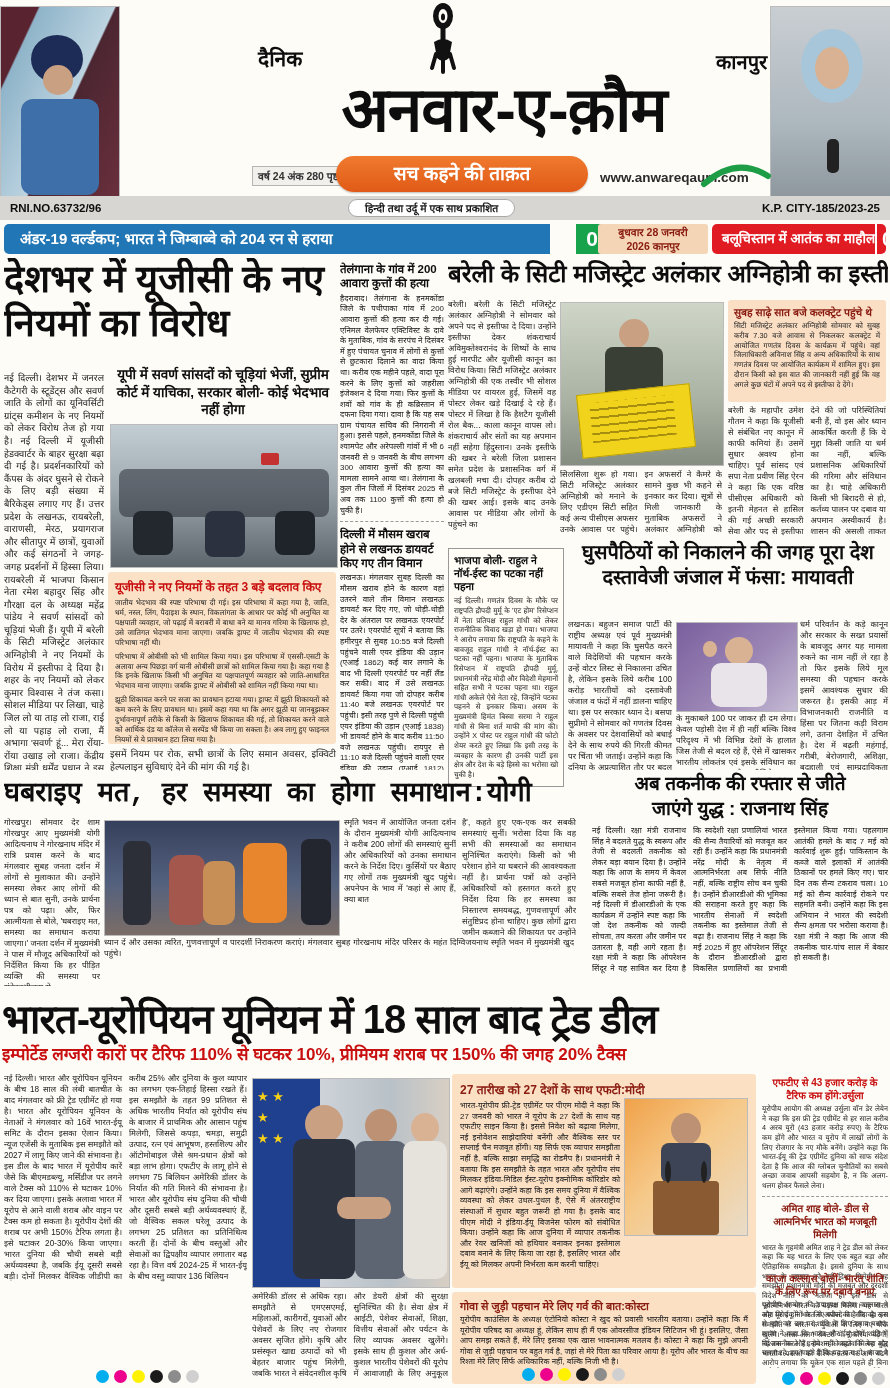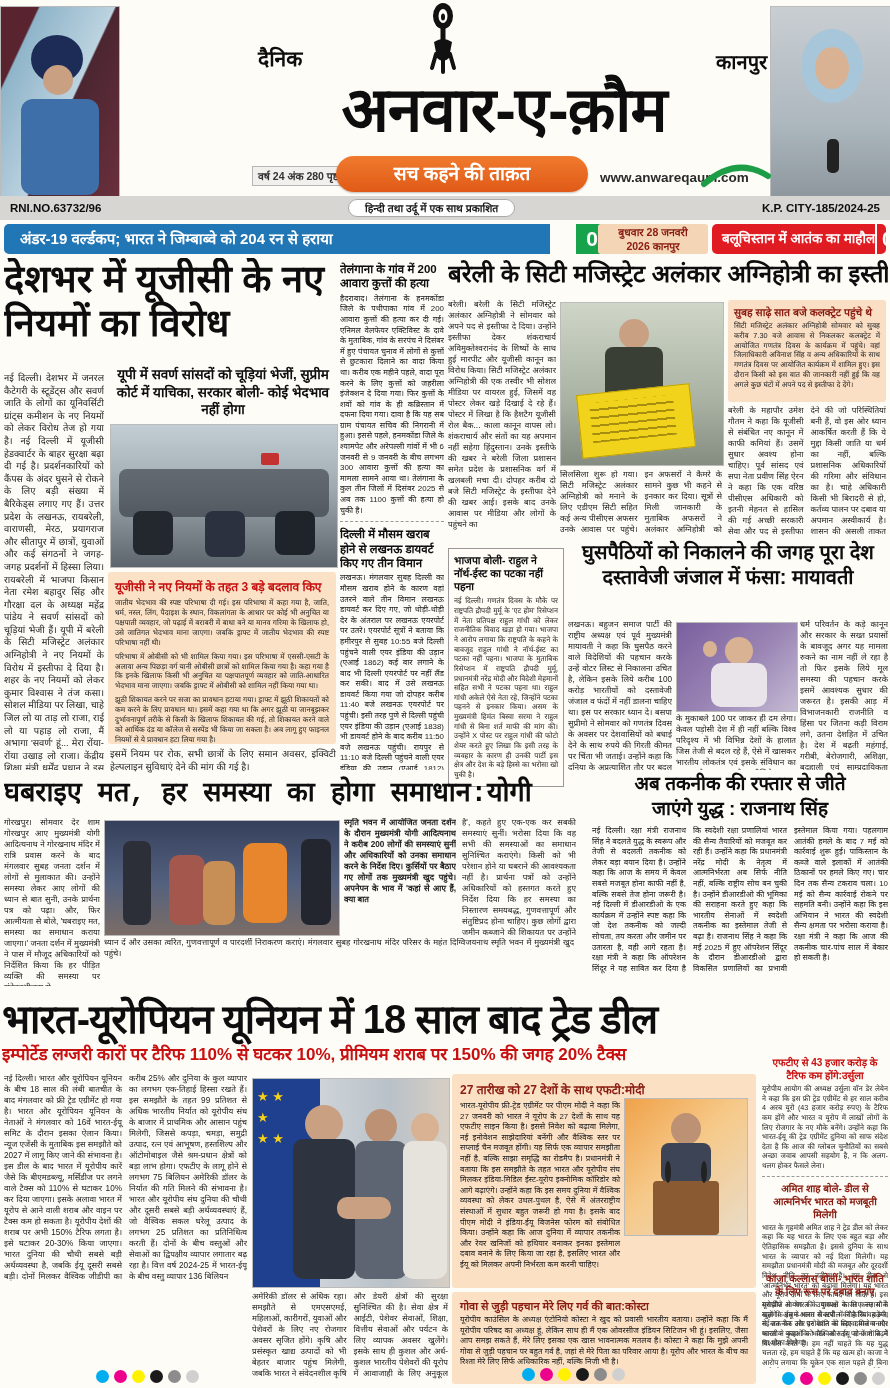--- a/index.html
+++ b/index.html
@@ -59,21 +59,21 @@
     <span style="color:#fff;font-weight:bold;font-size:19px;line-height:36px;">सच कहने की ताक़त</span>
   </div>
   <div class="b hd" style="left:600px;top:170px;font-size:13.5px;color:#2b2b2b;">www.anwareqaum.com</div>
   <svg class="b" style="left:700px;top:154px;" width="72" height="40" viewBox="0 0 72 40">
     <path d="M4 30 Q36 2 68 22" stroke="#1d9e46" stroke-width="6" fill="none" stroke-linecap="round"></path>
   </svg>
 
   <div class="b" style="left:0;top:196px;width:890px;height:24px;background:#d7d6d2;display:flex;align-items:center;justify-content:space-between;padding:0 10px;box-sizing:border-box;">
     <span class="hd" style="font-size:11.5px;">RNI.NO.63732/96</span>
     <span class="pill" style="background:#fff;border:1px solid #aaa;padding:1px 16px;font-size:10.5px;font-weight:bold;">हिन्दी तथा उर्दू में एक साथ प्रकाशित</span>
-    <span class="hd" style="font-size:11.5px;">K.P. CITY-185/2024-25</span>
+    <span class="hd" style="font-size:11.5px;">K.P. CITY-185/2023-25</span>
   </div>
 
   <div class="b" style="left:4px;top:224px;width:546px;height:30px;background:#2176b5;border-radius:5px 0 0 5px;color:#fff;font-weight:bold;font-size:15px;line-height:30px;padding-left:16px;box-sizing:border-box;white-space:nowrap;overflow:hidden;">
     <span>अंडर-19 वर्ल्डकप; भारत ने जिम्बाब्वे को 204 रन से हराया</span>
   </div>
   <div class="b center" style="left:576px;top:224px;width:44px;height:30px;background:#17a24c;border-radius:0 5px 5px 0;color:#fff;font-weight:bold;font-size:21px;line-height:30px;">
     <span>07</span>
   </div>
   <div class="b center" style="left:598px;top:224px;width:110px;height:30px;background:#f4d5b5;color:#8a1b10;font-weight:bold;font-size:10.5px;line-height:1.3;padding-top:2px;box-sizing:border-box;border-radius:3px;">
     <div>बुधवार 28 जनवरी</div>
@@ -150,21 +150,21 @@
   <div class="b hd nowrap" style="left:4px;top:772px;width:578px;font-size:27px;font-family:Liberation Mono, monospace;">घबराइए मत, हर समस्या का होगा समाधान:योगी</div>
   <div class="b body" style="left:4px;top:818px;width:96px;height:168px;font-size:8.2px;overflow:hidden;">गोरखपुर। सोमवार देर शाम गोरखपुर आए मुख्यमंत्री योगी आदित्यनाथ ने गोरखनाथ मंदिर में रात्रि प्रवास करने के बाद मंगलवार सुबह जनता दर्शन में लोगों से मुलाकात की। उन्होंने समस्या लेकर आए लोगों की ध्यान से बात सुनी, उनके प्रार्थना पत्र को पढ़ा। और, फिर आत्मीयता से बोले, 'घबराइए मत, समस्या का समाधान कराया जाएगा।' जनता दर्शन में मुख्यमंत्री ने पास में मौजूद अधिकारियों को निर्देशित किया कि हर पीड़ित व्यक्ति की समस्या पर संवेदनशीलता से</div>
   <div class="ph" style="left:104px;top:820px;width:234px;height:114px;background:linear-gradient(180deg,#35405c,#54617e 55%,#7b6d66);">
     <div class="fig" style="left:138px;top:22px;width:44px;height:80px;border-radius:10px;background:#e8862d;"></div>
     <div class="fig" style="left:64px;top:34px;width:36px;height:70px;border-radius:10px;background:#a4574d;"></div>
     <div class="fig" style="left:98px;top:40px;width:32px;height:64px;border-radius:10px;background:#c78f55;"></div>
     <div class="fig" style="left:196px;top:18px;width:30px;height:86px;border-radius:8px;background:#23262e;"></div>
     <div class="fig" style="left:18px;top:20px;width:28px;height:84px;border-radius:8px;background:#2c2f38;"></div>
   </div>
   <div class="b body" style="left:104px;top:938px;width:470px;height:46px;font-size:8.2px;overflow:hidden;">ध्यान दें और उसका त्वरित, गुणवत्तापूर्ण व पारदर्शी निराकरण कराएं। मंगलवार सुबह गोरखनाथ मंदिर परिसर के महंत दिग्विजयनाथ स्मृति भवन में मुख्यमंत्री खुद पहुंचे।</div>
-  <div class="b body" style="left:344px;top:818px;width:112px;height:118px;font-size:8.2px;overflow:hidden;font-weight:bold;">स्मृति भवन में आयोजित जनता दर्शन के दौरान मुख्यमंत्री योगी आदित्यनाथ ने करीब 200 लोगों की समस्याएं सुनीं और अधिकारियों को उनका समाधान करने के निर्देश दिए। कुर्सियों पर बैठाए गए लोगों तक मुख्यमंत्री खुद पहुंचे। अपनेपन के भाव में 'कहां से आए हैं, क्या बात</div>
+  <div class="b body" style="left:344px;top:818px;width:112px;height:118px;font-size:8.2px;overflow:hidden;">स्मृति भवन में आयोजित जनता दर्शन के दौरान मुख्यमंत्री योगी आदित्यनाथ ने करीब 200 लोगों की समस्याएं सुनीं और अधिकारियों को उनका समाधान करने के निर्देश दिए। कुर्सियों पर बैठाए गए लोगों तक मुख्यमंत्री खुद पहुंचे। अपनेपन के भाव में 'कहां से आए हैं, क्या बात</div>
   <div class="b body" style="left:462px;top:818px;width:114px;height:118px;font-size:8.2px;overflow:hidden;">है', कहते हुए एक-एक कर सबकी समस्याएं सुनीं। भरोसा दिया कि वह सभी की समस्याओं का समाधान सुनिश्चित कराएंगे। किसी को भी परेशान होने या घबराने की आवश्यकता नहीं है। प्रार्थना पत्रों को उन्होंने अधिकारियों को हस्तगत करते हुए निर्देश दिया कि हर समस्या का निस्तारण समयबद्ध, गुणवत्तापूर्ण और संतुष्टिप्रद होना चाहिए। कुछ लोगों द्वारा जमीन कब्जाने की शिकायत पर उन्होंने कठोर कानूनी कार्रवाई के निर्देश दिए।</div>
 
   <div class="b hd center" style="left:592px;top:772px;width:296px;font-size:19px;line-height:1.3;">
     <div>अब तकनीक की रफ्तार से जीते</div>
     <div>जाएंगे युद्ध : राजनाथ सिंह</div>
   </div>
   <div class="b body cols3" style="left:592px;top:826px;width:296px;height:160px;font-size:7.9px;overflow:hidden;">नई दिल्ली। रक्षा मंत्री राजनाथ सिंह ने बदलते युद्ध के स्वरूप और तेजी से बदलती तकनीक को लेकर बड़ा बयान दिया है। उन्होंने कहा कि आज के समय में केवल सबसे मजबूत होना काफी नहीं है, बल्कि सबसे तेज होना जरूरी है। नई दिल्ली में डीआरडीओ के एक कार्यक्रम में उन्होंने स्पष्ट कहा कि जो देश तकनीक को जल्दी सोचता, तय करता और जमीन पर उतारता है, वही आगे रहता है। रक्षा मंत्री ने कहा कि ऑपरेशन सिंदूर ने यह साबित कर दिया है कि स्वदेशी रक्षा प्रणालियां भारत की सैन्य तैयारियों को मजबूत कर रही हैं। उन्होंने कहा कि प्रधानमंत्री नरेंद्र मोदी के नेतृत्व में आत्मनिर्भरता अब सिर्फ नीति नहीं, बल्कि राष्ट्रीय सोच बन चुकी है। उन्होंने डीआरडीओ की भूमिका की सराहना करते हुए कहा कि भारतीय सेनाओं में स्वदेशी तकनीक का इस्तेमाल तेजी से बढ़ा है। राजनाथ सिंह ने कहा कि मई 2025 में हुए ऑपरेशन सिंदूर के दौरान डीआरडीओ द्वारा विकसित प्रणालियों का प्रभावी इस्तेमाल किया गया। पहलगाम आतंकी हमले के बाद 7 मई को कार्रवाई शुरू हुई। पाकिस्तान के कब्जे वाले इलाकों में आतंकी ठिकानों पर हमले किए गए। चार दिन तक सैन्य टकराव चला। 10 मई को सैन्य कार्रवाई रोकने पर सहमति बनी। उन्होंने कहा कि इस अभियान ने भारत की स्वदेशी सैन्य क्षमता पर भरोसा कराया है। रक्षा मंत्री ने कहा कि आज की तकनीक चार-पांच साल में बेकार हो सकती है।</div>
 
   <div class="b hd nowrap" style="left:2px;top:990px;width:886px;font-size:40px;letter-spacing:-1px;">भारत-यूरोपियन यूनियन में 18 साल बाद ट्रेड डील</div>
   <div class="b hd nowrap" style="left:2px;top:1042px;width:754px;font-size:17px;color:#c81010;">इम्पोर्टेड लग्जरी कारों पर टैरिफ 110% से घटकर 10%, प्रीमियम शराब पर 150% की जगह 20% टैक्स</div>
@@ -192,21 +192,21 @@
       <div class="fig" style="left:76px;top:62px;width:6px;height:22px;background:#222;"></div>
     </div>
     <div class="body" style="font-size:7.9px;width:160px;min-height:140px;">भारत-यूरोपीय फ्री-ट्रेड एग्रीमेंट पर पीएम मोदी ने कहा कि 27 जनवरी को भारत ने यूरोप के 27 देशों के साथ यह एफटीए साइन किया है। इससे निवेश को बढ़ावा मिलेगा, नई इनोवेशन साझेदारियां बनेंगी और वैश्विक स्तर पर सप्लाई चैन मजबूत होंगी। यह सिर्फ एक व्यापार समझौता नहीं है, बल्कि साझा समृद्धि का रोडमैप है। प्रधानमंत्री ने बताया कि इस समझौते के तहत भारत और यूरोपीय संघ मिलकर इंडिया-मिडिल ईस्ट-यूरोप इक्नोमिक कॉरिडोर को आगे बढ़ाएंगे। उन्होंने कहा कि इस समय दुनिया में वैश्विक व्यवस्था को लेकर उथल-पुथल है, ऐसे में अंतरराष्ट्रीय संस्थाओं में सुधार बहुत जरूरी हो गया है। इसके बाद पीएम मोदी ने इंडिया-ईयू बिजनेस फोरम को संबोधित किया। उन्होंने कहा कि आज दुनिया में व्यापार तकनीक और रेयर खनिजों को हथियार बनाकर इनका इस्तेमाल दबाव बनाने के लिए किया जा रहा है, इसलिए भारत और ईयू को मिलकर अपनी निर्भरता कम करनी चाहिए।</div>
   </div>
   <div class="b peach" style="left:452px;top:1292px;width:304px;height:92px;padding:6px 8px;box-sizing:border-box;overflow:hidden;background:#fbe0c4;">
     <div class="maroonhead" style="font-size:11px;margin-bottom:2px;">गोवा से जुड़ी पहचान मेरे लिए गर्व की बात:कोस्टा</div>
     <div class="body" style="font-size:7.9px;">यूरोपीय काउंसिल के अध्यक्ष एंटोनियो कोस्टा ने खुद को प्रवासी भारतीय बताया। उन्होंने कहा कि मैं यूरोपीय परिषद का अध्यक्ष हूं, लेकिन साथ ही मैं एक ओवरसीज इंडियन सिटिजन भी हूं। इसलिए, जैसा आप समझ सकते हैं, मेरे लिए इसका एक खास भावनात्मक मतलब है। कोस्टा ने कहा कि मुझे अपनी गोवा से जुड़ी पहचान पर बहुत गर्व है, जहां से मेरे पिता का परिवार आया है। यूरोप और भारत के बीच का रिश्ता मेरे लिए सिर्फ अधिकारिक नहीं, बल्कि निजी भी है।</div>
   </div>
 
   <div class="b" style="left:762px;top:1056px;width:126px;height:300px;overflow:hidden;">
-    <div class="redhead center" style="font-size:10px;line-height:1.3;">एफटीए से 43 हजार करोड़ के टैरिफ कम होंगे:उर्सुला</div>
+    <div class="redhead center" style="font-size:10px;line-height:1.3;margin-top:20px;">एफटीए से 43 हजार करोड़ के टैरिफ कम होंगे:उर्सुला</div>
     <div class="body" style="font-size:7.2px;margin-top:2px;">यूरोपीय आयोग की अध्यक्ष उर्सुला वॉन डेर लेयेन ने कहा कि इस फ्री ट्रेड एग्रीमेंट से हर साल करीब 4 अरब यूरो (43 हजार करोड़ रुपए) के टैरिफ कम होंगे और भारत व यूरोप में लाखों लोगों के लिए रोजगार के नए मौके बनेंगे। उन्होंने कहा कि भारत-ईयू की ट्रेड एग्रीमेंट दुनिया को साफ संदेश देता है कि आज की ग्लोबल चुनौतियों का सबसे अच्छा जवाब आपसी सहयोग है, न कि अलग-थलग होकर फैसले लेना।</div>
     <div class="dashdiv"></div>
     <div class="maroonhead center" style="font-size:10px;line-height:1.3;">अमित शाह बोले- डील से आत्मनिर्भर भारत को मजबूती मिलेगी</div>
     <div class="body" style="font-size:7.2px;margin-top:2px;">भारत के गृहमंत्री अमित शाह ने ट्रेड डील को लेकर कहा कि यह भारत के लिए एक बहुत बड़ा और ऐतिहासिक समझौता है। इससे दुनिया के साथ भारत के व्यापार को नई दिशा मिलेगी। यह समझौता प्रधानमंत्री मोदी की मजबूत और दूरदर्शी विदेश नीति का नतीजा है। इस डील से 'आत्मनिर्भर भारत' को बढ़ावा मिलेगा। यह भारत और यूरोप दोनों के लिए फायदे का सौदा है। इस समझौते से भारत के युवाओं के लिए नए मौके खुलेंगे। अलग-अलग सेक्टरों में नौकरियां बढ़ेंगी, नई तकनीक और इनोवेशन को बढ़ावा मिलेगा और भारतीय युवाओं को वैश्विक स्तर पर आगे बढ़ने का मौका मिलेगा।</div>
   </div>
   <div class="b" style="left:762px;top:1272px;width:126px;height:96px;overflow:hidden;">
     <div class="maroonhead center" style="font-size:10px;line-height:1.3;">काजा कल्लास बोलीं- भारत शांति के लिए रूस पर दबाव बनाए</div>
     <div class="body" style="font-size:7.2px;margin-top:2px;">यूरोपीय आयोग की उपाध्यक्ष काजा कल्लास ने कहा कि ईयू ने भारत से अपील की है कि वह रूस से बात कर उस पर शांति के लिए दबाव बनाए। काजा ने कहा कि भारत और ईयू दोनों शांति में विश्वास करते हैं। हम नहीं चाहते कि यह युद्ध चलता रहे, हम चाहते हैं कि यह खत्म हो। काजा ने आरोप लगाया कि यूक्रेन एक साल पहले ही बिना शर्त सीजफायर के लिए तैयार हो गया था, लेकिन रूस सिर्फ बातचीत का दिखावा कर रहा है।</div>
   </div>
 

